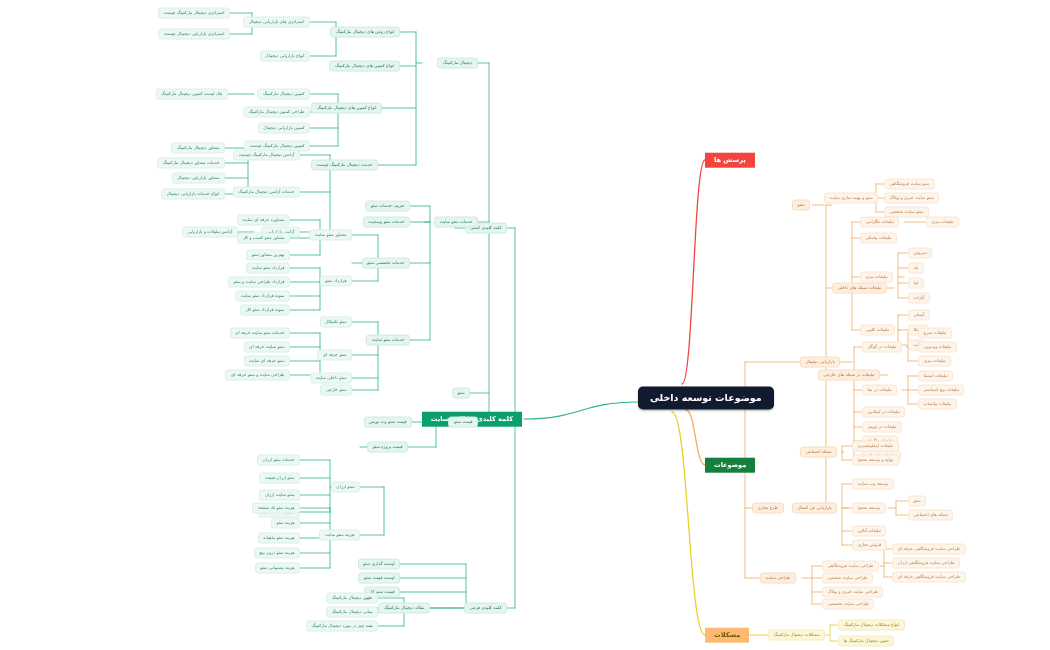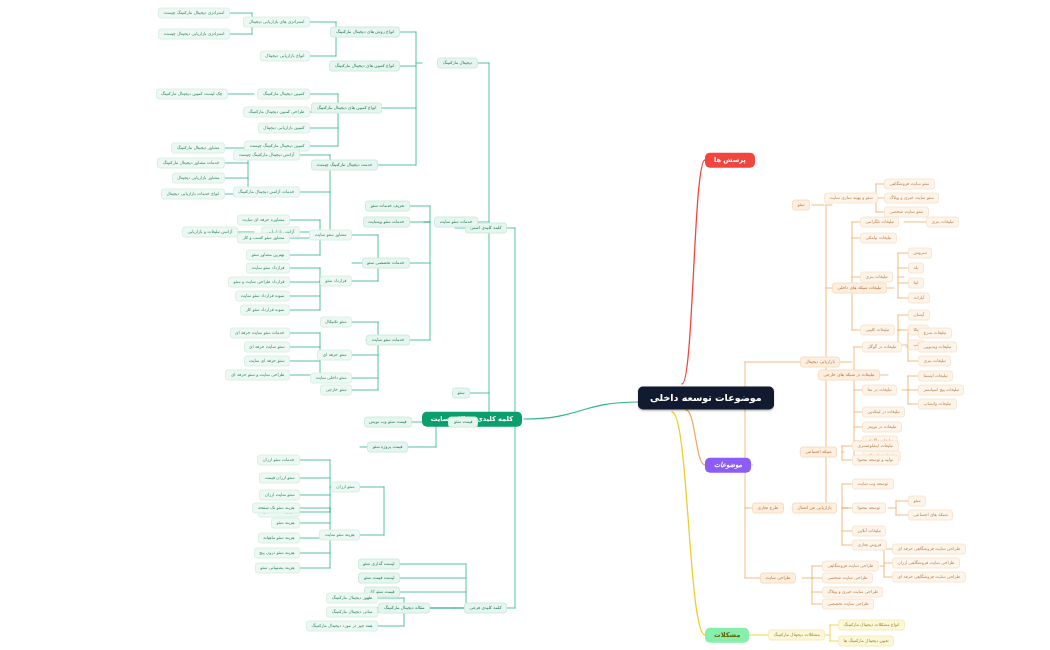--- a/index.html
+++ b/index.html
@@ -16,25 +16,25 @@
     transform:translateY(-50%);
     line-height:1.15;
   }
   
   .n-root{
     background:#111a2e;color:#ffffff;border-radius:5px;
     padding:6px 12px;font-size:9.5px;font-weight:bold;
     box-shadow:0 1px 2px rgba(0,0,0,.25);
   }
   
-  .n-l1{border-radius:5px;padding:3.5px 9px;font-size:6.6px;color:#fff;font-weight:bold;}
+  .n-l1{border-radius:0;padding:3.5px 9px;font-size:6.6px;color:#fff;font-weight:bold;}
   .n-l1.green {background:#0aa06e;}
   .n-l1.red   {background:#f2453d;}
-  .n-l1.orange{background:#8b5cf6;font-style:italic;}
-  .n-l1.yellow{background:#86efac;color:#6b5b00;}
+  .n-l1.orange{background:#15803d;}
+  .n-l1.yellow{background:#fdba74;color:#6b5b00;}
 
   
   .n-sm{
     border-radius:3px;padding:2px 4.5px;font-size:4.3px;
     border:0.5px solid transparent;
   }
   .g  {background:#e6f6ef;color:#2c7c5f;border-color:#cdebdf;}
   .g2 {background:#edf8f3;color:#358a6b;border-color:#d8f0e6;}
   .o  {background:#fdeede;color:#b4764a;border-color:#f7ddc4;}
   .o2 {background:#fdf4ea;color:#bd8357;border-color:#f9e6d2;}

